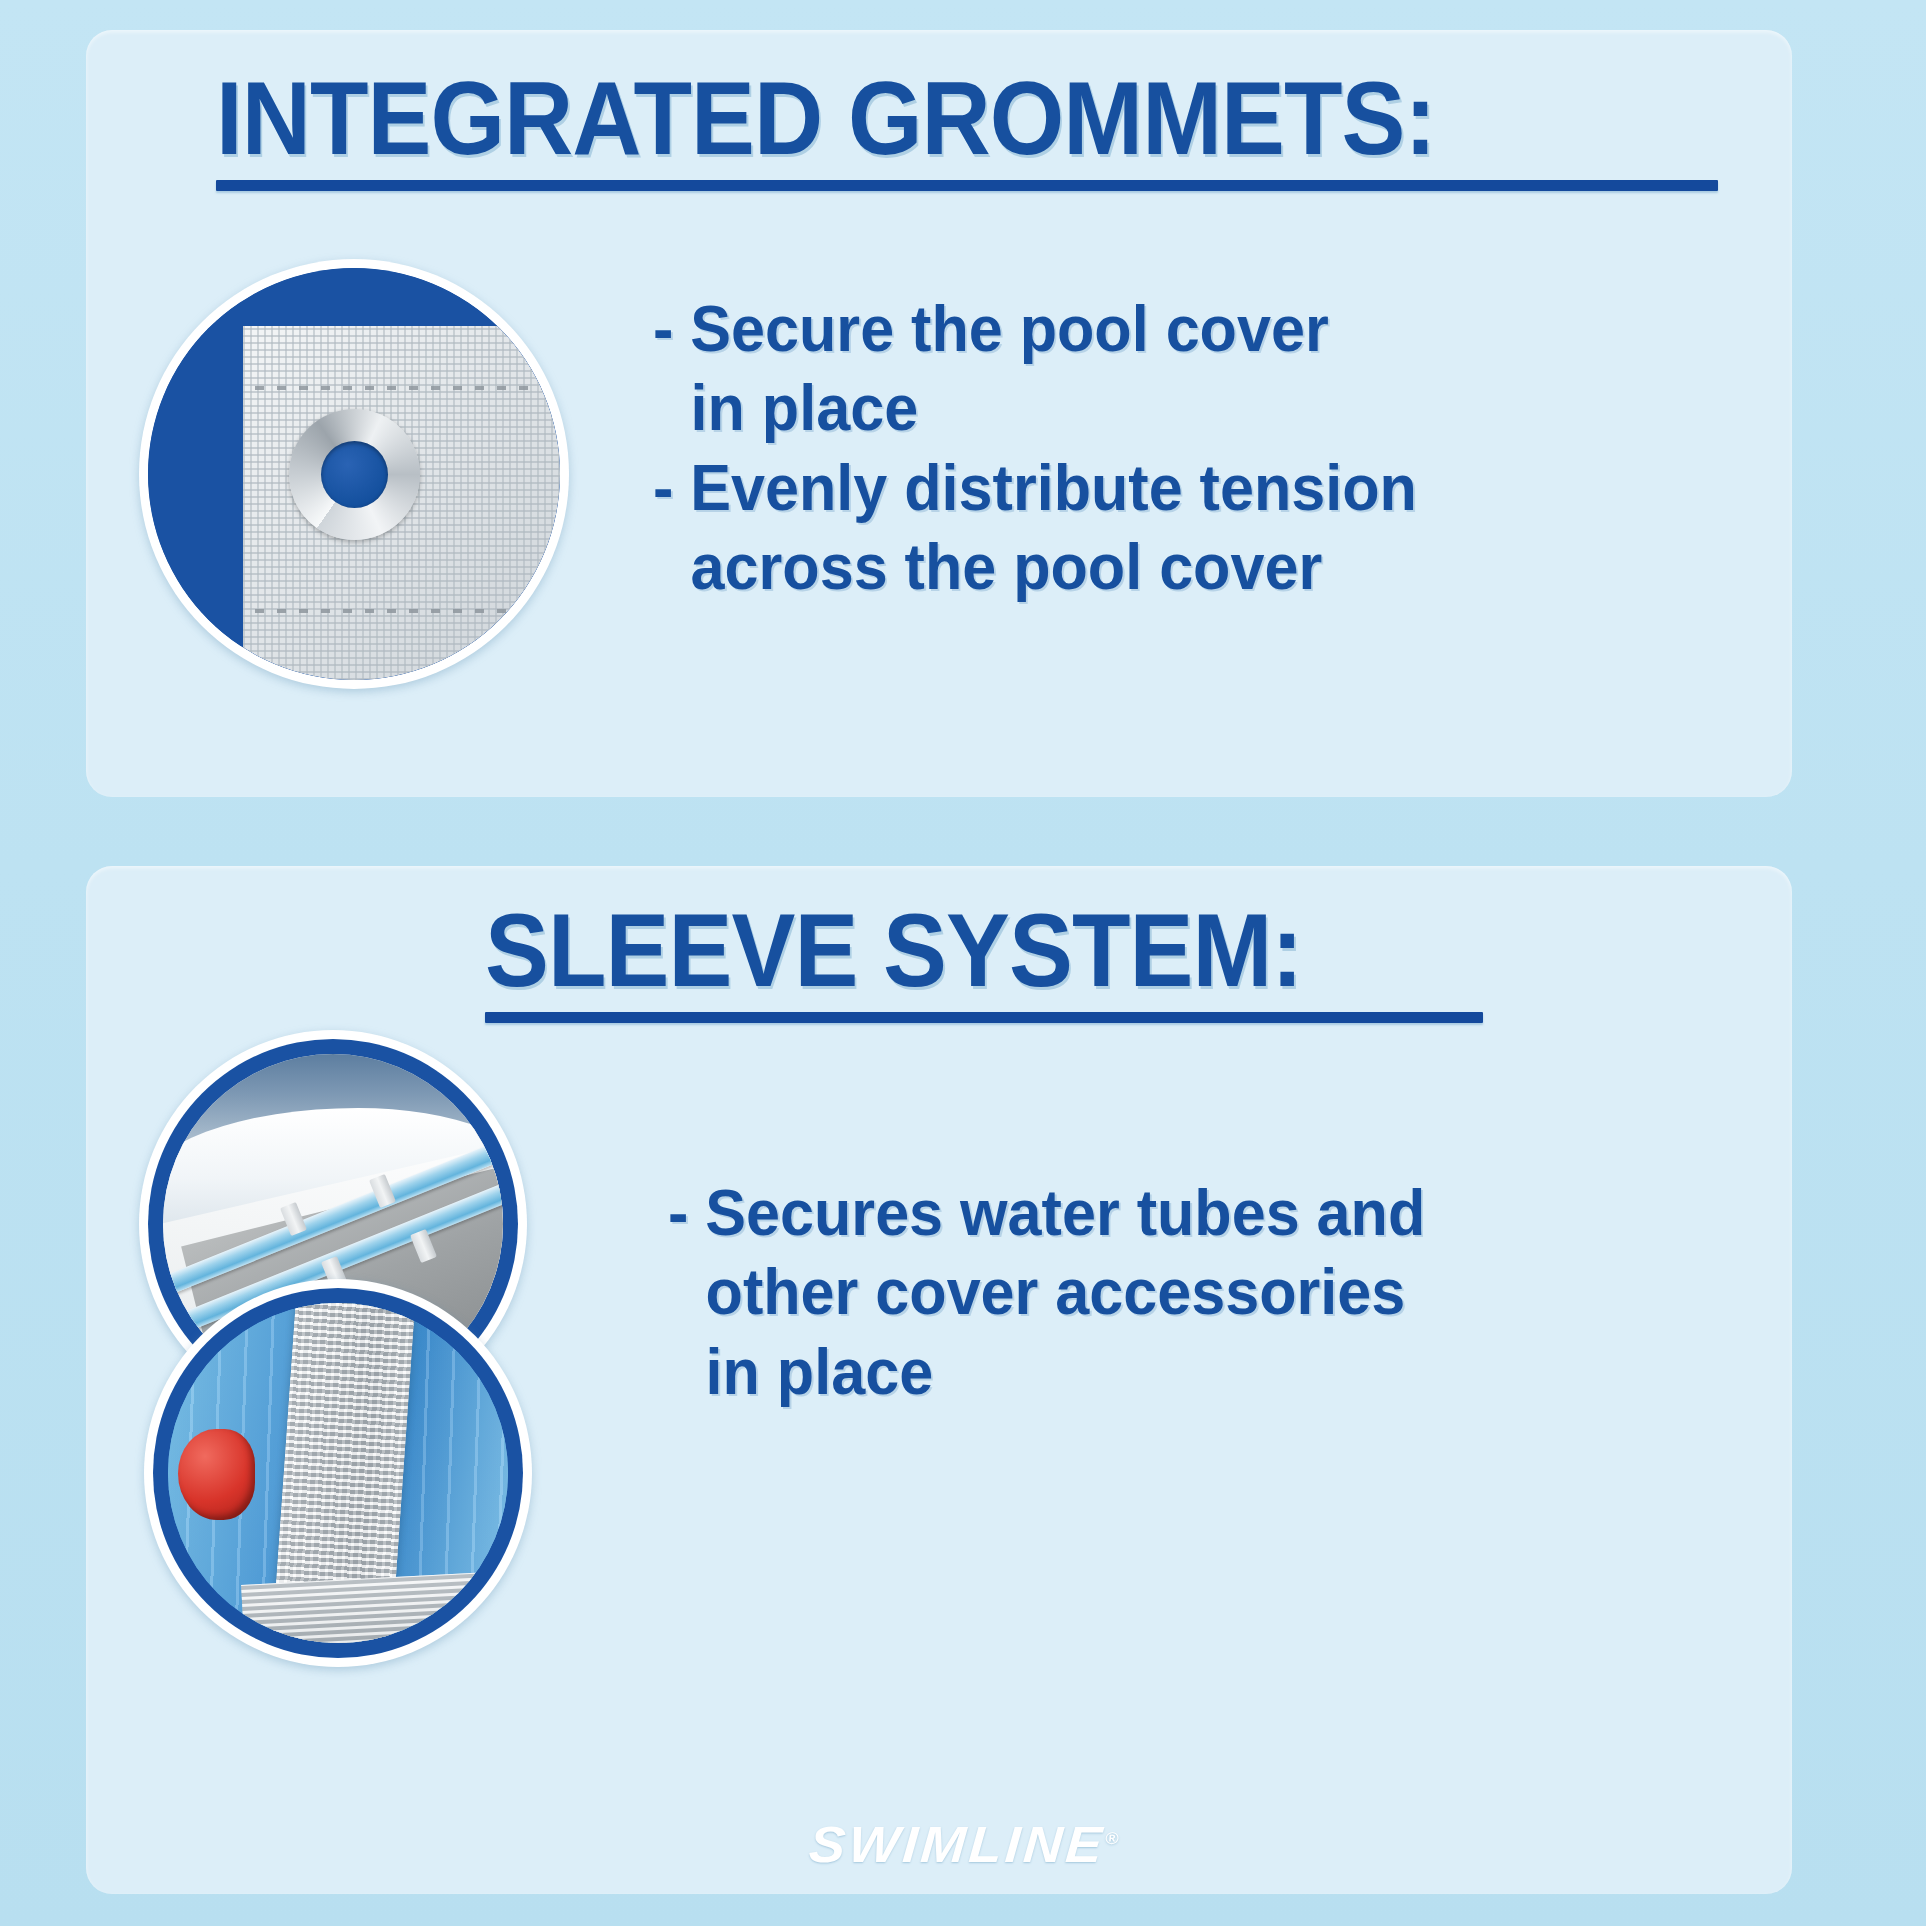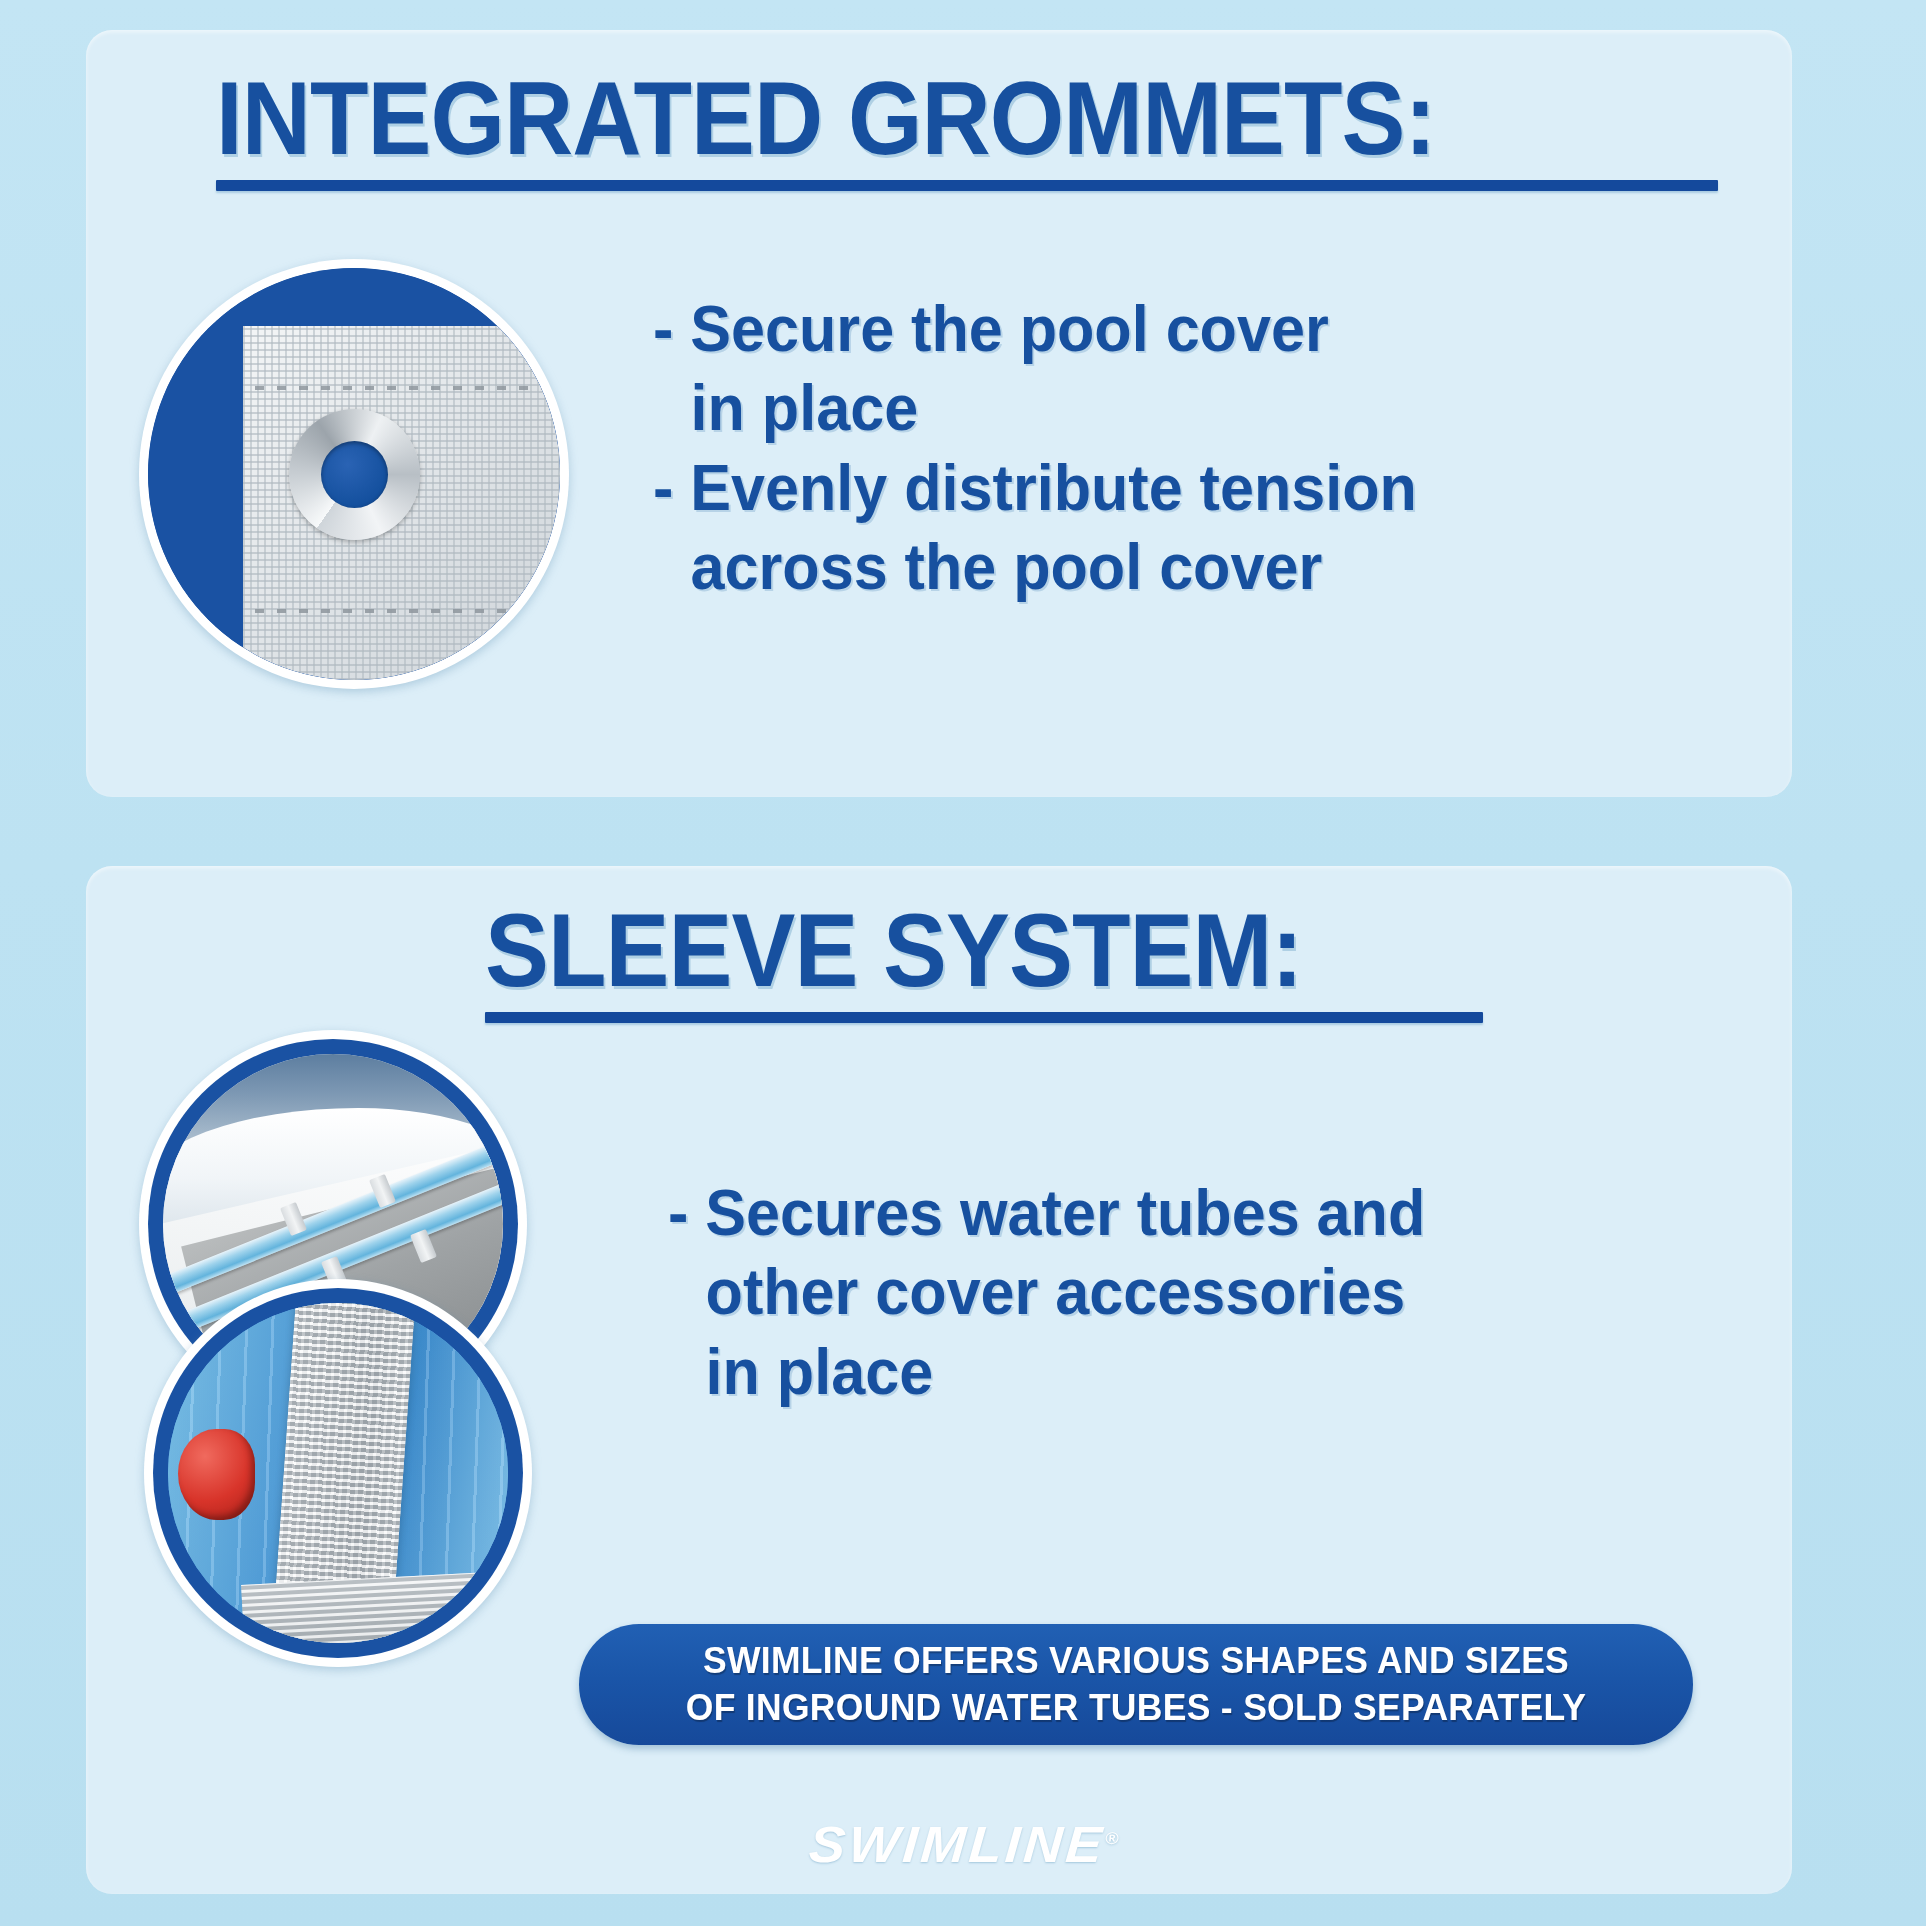--- a/index.html
+++ b/index.html
@@ -346,23 +346,19 @@
       </div>
     </div>
   </div>
 
   <div class="bullets" id="bullets-sleeve">
     <div class="line">- Secures water tubes and</div>
     <div class="line indent">other cover accessories</div>
     <div class="line indent">in place</div>
   </div>
 
-  <div id="cta-banner">
-    <div class="cta-line">SWIMLINE OFFERS VARIOUS SHAPES AND SIZES</div>
-    <div class="cta-line">OF INGROUND WATER TUBES - SOLD SEPARATELY</div>
-  </div>
 
   <div id="brand-logo">
     <span class="brand-word"><span>SWIMLINE</span><span class="brand-tm">®</span></span>
   </div>
 
 </div>
 
 
 </body></html>

